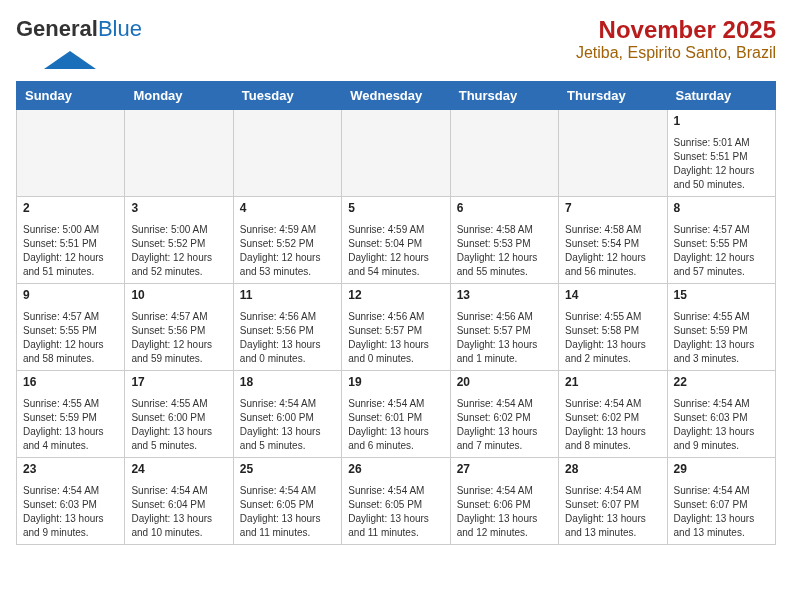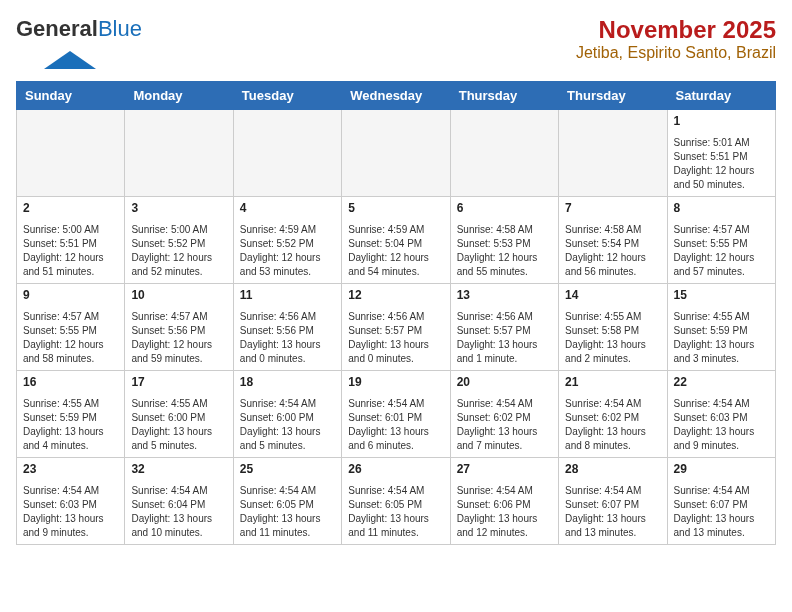--- a/index.html
+++ b/index.html
@@ -280,21 +280,21 @@
       </tr>
       <tr>
         <td>
           <span class="day-number">23</span>
           <div class="day-info">Sunrise: 4:54 AM
 Sunset: 6:03 PM
 Daylight: 13 hours
 and 9 minutes.</div>
         </td>
         <td>
-          <span class="day-number">32</span>
+          <span class="day-number">24</span>
           <div class="day-info">Sunrise: 4:54 AM
 Sunset: 6:04 PM
 Daylight: 13 hours
 and 10 minutes.</div>
         </td>
         <td>
           <span class="day-number">25</span>
           <div class="day-info">Sunrise: 4:54 AM
 Sunset: 6:05 PM
 Daylight: 13 hours

